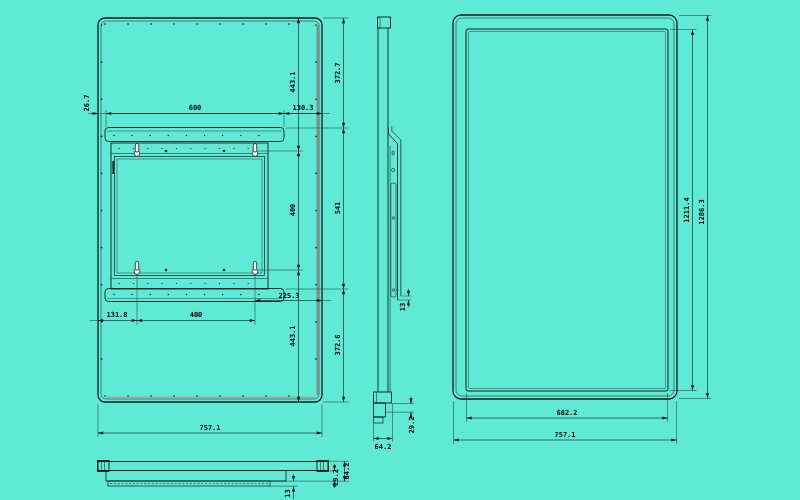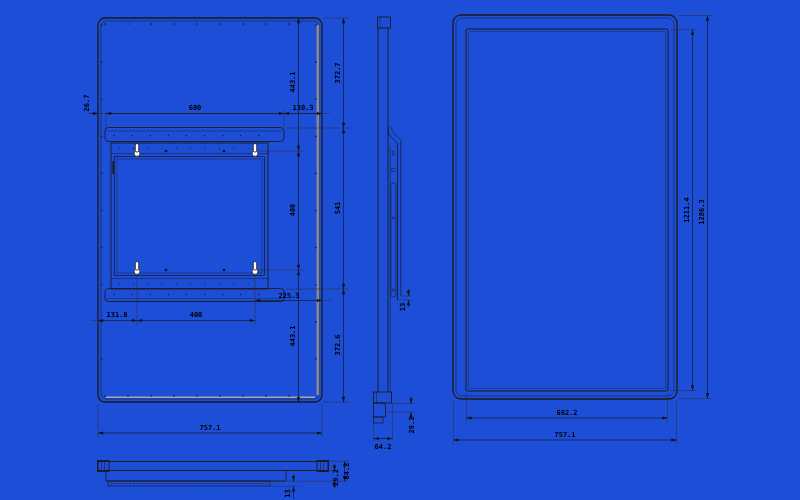--- a/index.html
+++ b/index.html
@@ -1,16 +1,16 @@
 <!DOCTYPE html>
 <html><head>
 <meta charset="utf-8">
 <style>
   html,body{margin:0;padding:0;background:#fff;}
-  .canvas{width:800px;height:500px;background:#1d4ed8;position:relative;overflow:hidden;}
+  .canvas{width:800px;height:500px;background:#5eead4;position:relative;overflow:hidden;}
   svg{display:block;}
   .s{fill:none;stroke:#1b1b1b;}
   .lw13{stroke-width:1.3}.lw10{stroke-width:1}.lw09{stroke-width:.9}.lw08{stroke-width:.8}
   .lw07{stroke-width:.7}.lw06{stroke-width:.6}.lw05{stroke-width:.5}.lw04{stroke-width:.4}
   .dots{stroke:#1b1b1b;stroke-linecap:round;fill:none;}
   .ext{stroke:#2e2e2e;stroke-width:.5;fill:none;}
   .dim{stroke:#111;stroke-width:.6;fill:none;}
   .dash{stroke-dasharray:2.2,1.6;}
   .wh{fill:#fff;stroke:#1b1b1b;}
   text.dt{font:700 7px "DejaVu Sans Mono", "Liberation Mono", monospace;fill:#000;text-anchor:middle;}

